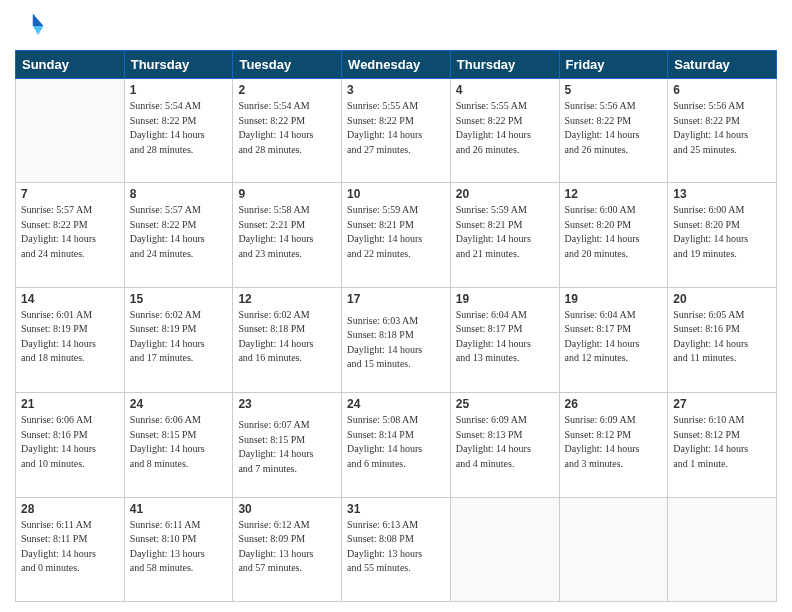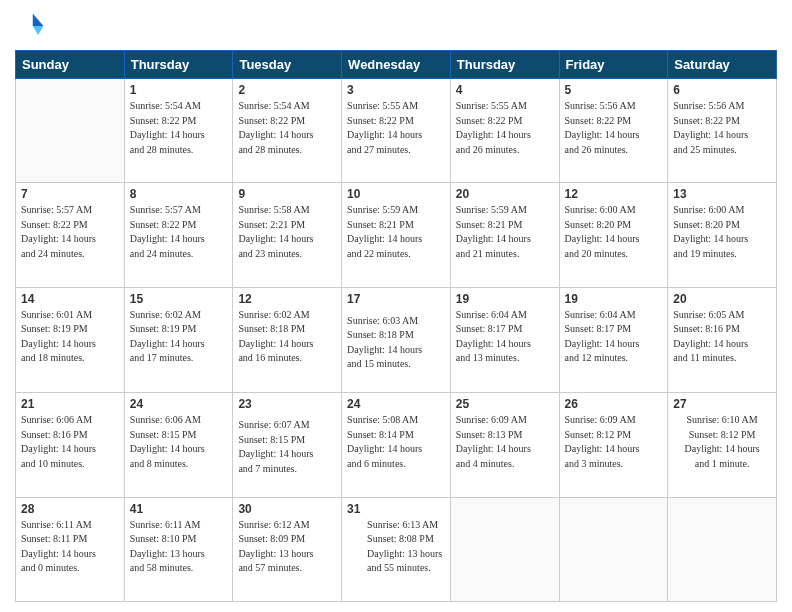--- a/index.html
+++ b/index.html
@@ -323,21 +323,21 @@
           </td>
           <td>
             <span class="day-num">26</span>
             <div class="day-info" style="white-space: pre-line;">Sunrise: 6:09 AM
 Sunset: 8:12 PM
 Daylight: 14 hours
 and 3 minutes.</div>
           </td>
           <td>
             <span class="day-num">27</span>
-            <div class="day-info" style="white-space: pre-line; text-align: center;">Sunrise: 6:10 AM
+            <div class="day-info" style="white-space: pre-line;">Sunrise: 6:10 AM
 Sunset: 8:12 PM
 Daylight: 14 hours
 and 1 minute.</div>
           </td>
         </tr>
         <tr>
           <td>
             <span class="day-num">28</span>
             <div class="day-info" style="white-space: pre-line;">Sunrise: 6:11 AM
 Sunset: 8:11 PM
@@ -353,21 +353,21 @@
           </td>
           <td>
             <span class="day-num">30</span>
             <div class="day-info" style="white-space: pre-line;">Sunrise: 6:12 AM
 Sunset: 8:09 PM
 Daylight: 13 hours
 and 57 minutes.</div>
           </td>
           <td>
             <span class="day-num">31</span>
-            <div class="day-info" style="white-space: pre-line; margin-left: 20px;">Sunrise: 6:13 AM
+            <div class="day-info" style="white-space: pre-line;">Sunrise: 6:13 AM
 Sunset: 8:08 PM
 Daylight: 13 hours
 and 55 minutes.</div>
           </td>
           <td class="empty"></td>
           <td class="empty"></td>
           <td class="empty"></td>
         </tr>
       </tbody>
   </table>

